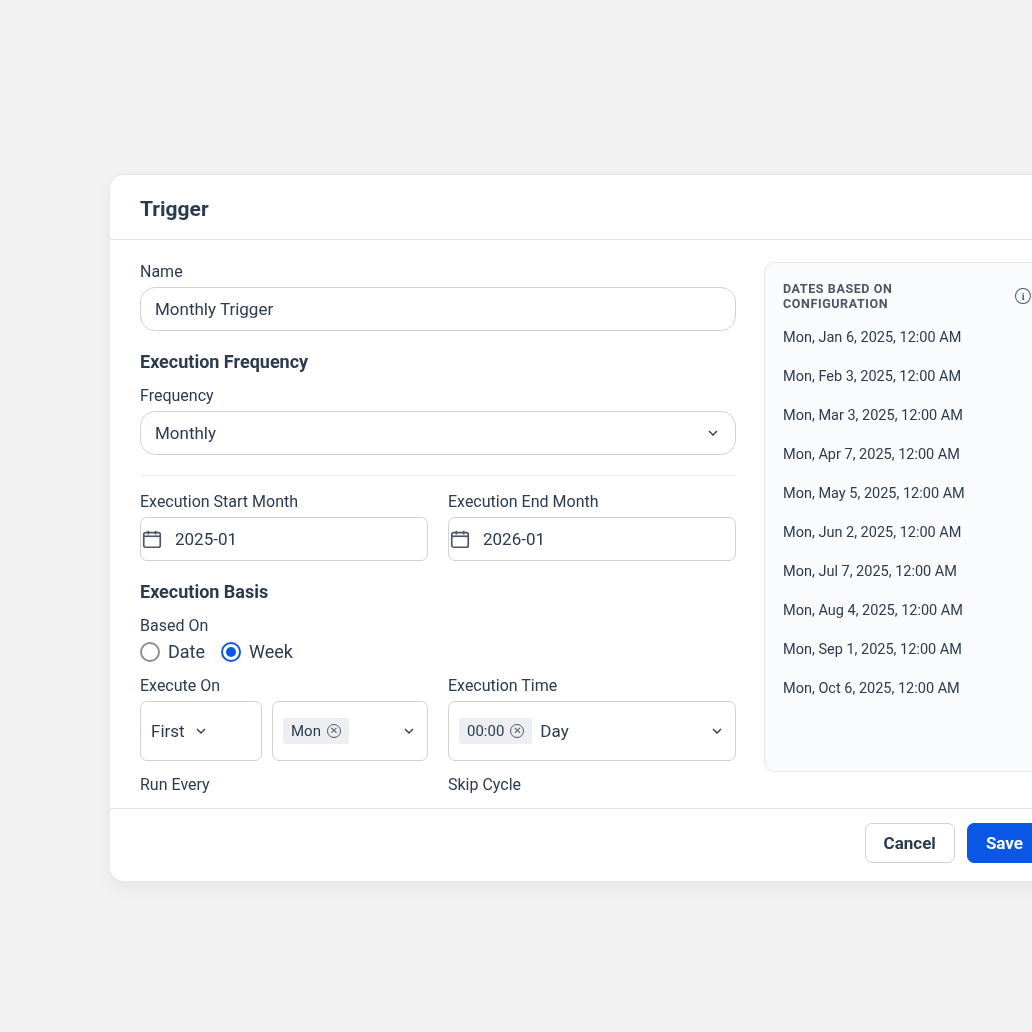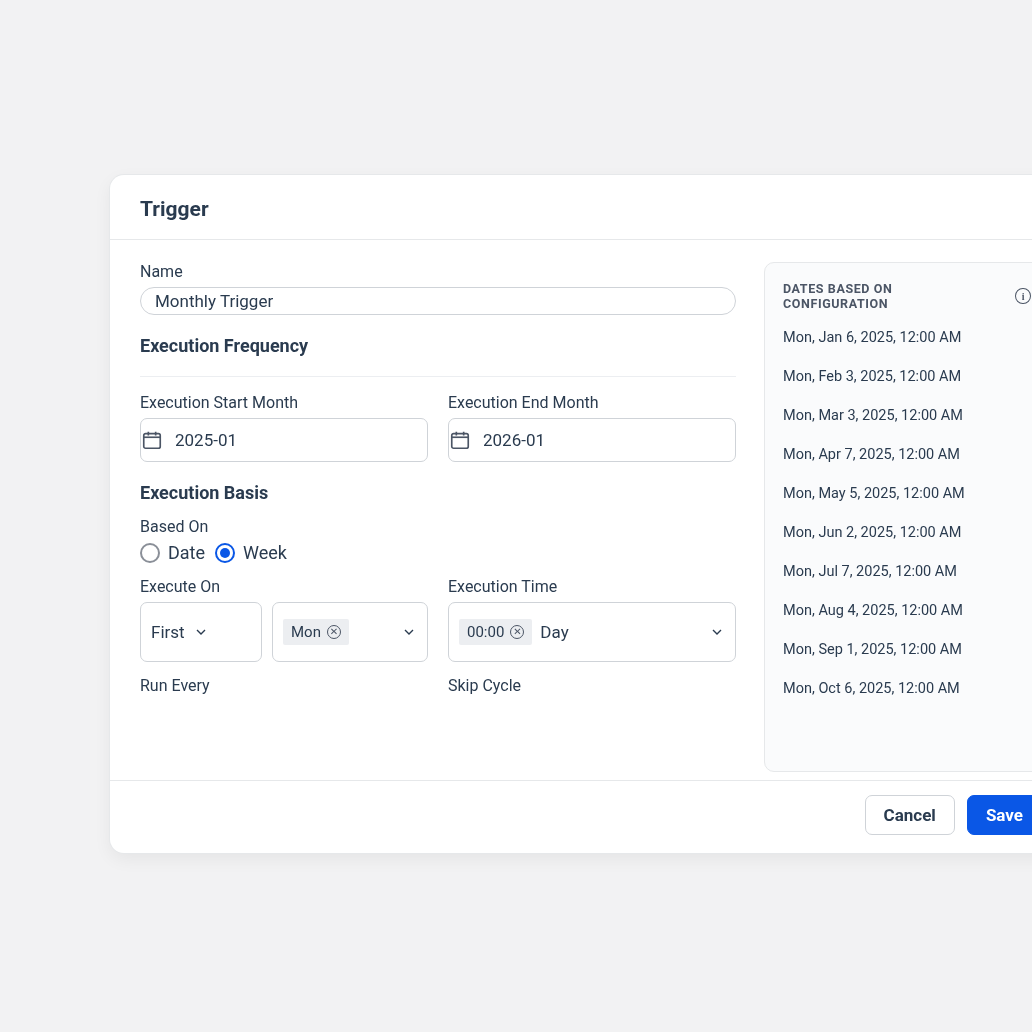--- a/index.html
+++ b/index.html
@@ -48,21 +48,21 @@
     display: block;
   }
   .section-label {
     font-size: 18px;
     font-weight: 700;
     color: #2a3b4f;
     margin-top: 6px;
   }
   .input, .select {
     width: 100%;
-    height: 28px;
+    height: 44px;
     border: 1px solid #cfd3d8;
     border-radius: 15px;
     background: #fff;
     font-size: 17px;
     color: #2a3b4f;
     padding: 0 14px;
     display: flex;
     align-items: center;
     position: relative;
   }
@@ -103,21 +103,21 @@
   .date-input .val {
     font-size: 17px;
     color: #2a3b4f;
   }
   .cal-icon {
     width: 22px; height: 22px;
     flex-shrink: 0;
   }
   .radios {
     display: flex;
-    gap: 10px;
+    gap: 16px;
     align-items: center;
     margin-top: 4px;
   }
   .radio {
     display: flex;
     align-items: center;
     gap: 8px;
     font-size: 18px;
     color: #2a3b4f;
     cursor: pointer;
@@ -259,20 +259,29 @@
 
       <div>
         <span class="label">Name</span>
         <div class="input">
           <input type="text" value="Monthly Trigger" style="">
         </div>
       </div>
 
       <div class="section-label">Execution Frequency</div>
 
+      <div>
+        <span class="label">Frequency</span>
+        <div class="select">
+          <span class="select-text">Monthly</span>
+          <svg class="chev" viewBox="0 0 24 24">
+              <path d="M6 9l6 6 6-6"></path>
+            </svg>
+        </div>
+      </div>
 
       <hr class="hr">
 
       <div class="row2">
         <div class="col-half">
           <span class="label">Execution Start Month</span>
           <div class="date-input">
             <svg class="cal-icon" viewBox="0 0 24 24">
               <rect x="3" y="5" width="18" height="16" rx="2" fill="none" stroke="#4b5565" stroke-width="1.8"></rect>
               <path d="M3 9h18" stroke="#4b5565" stroke-width="1.8"></path>

